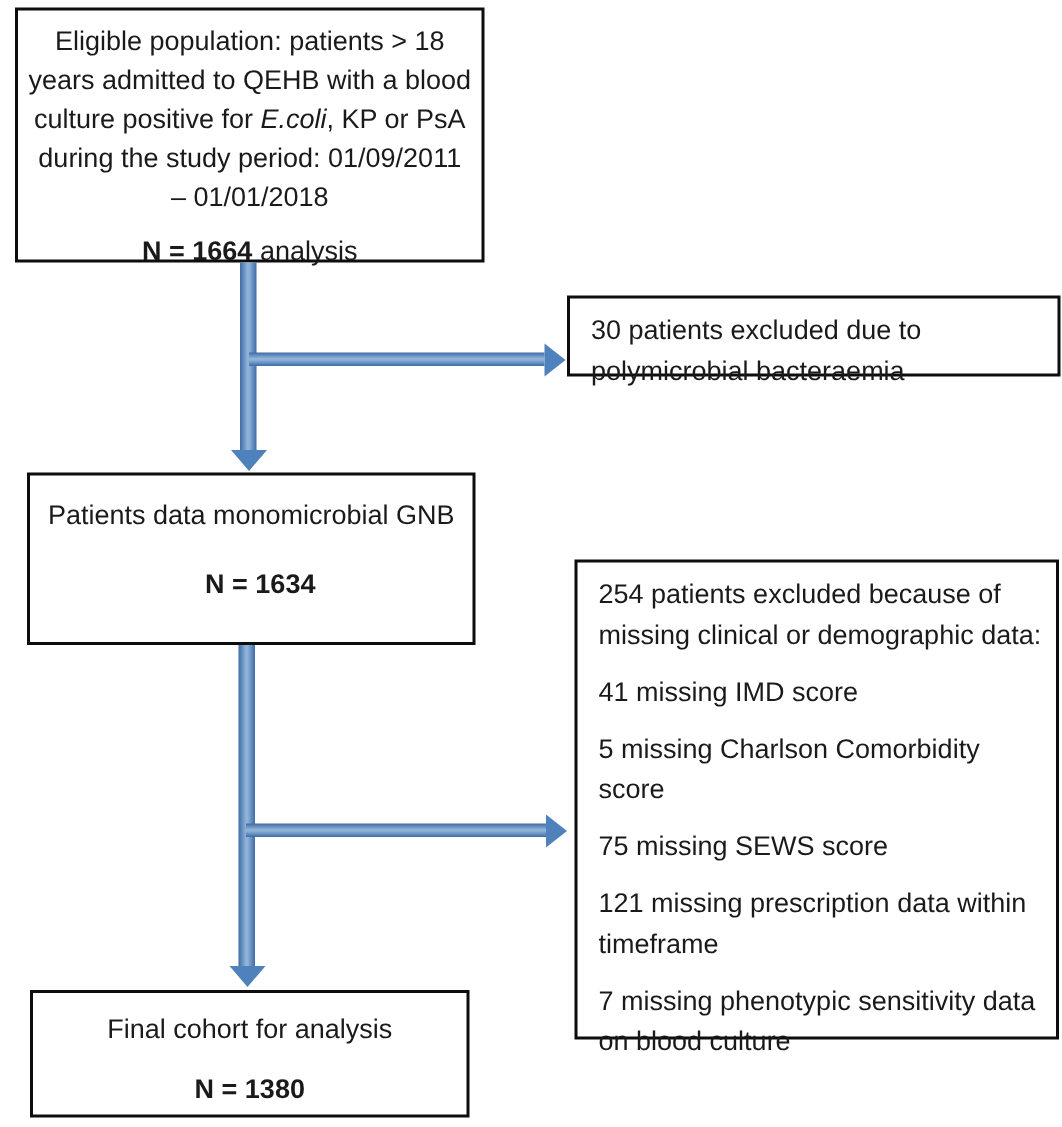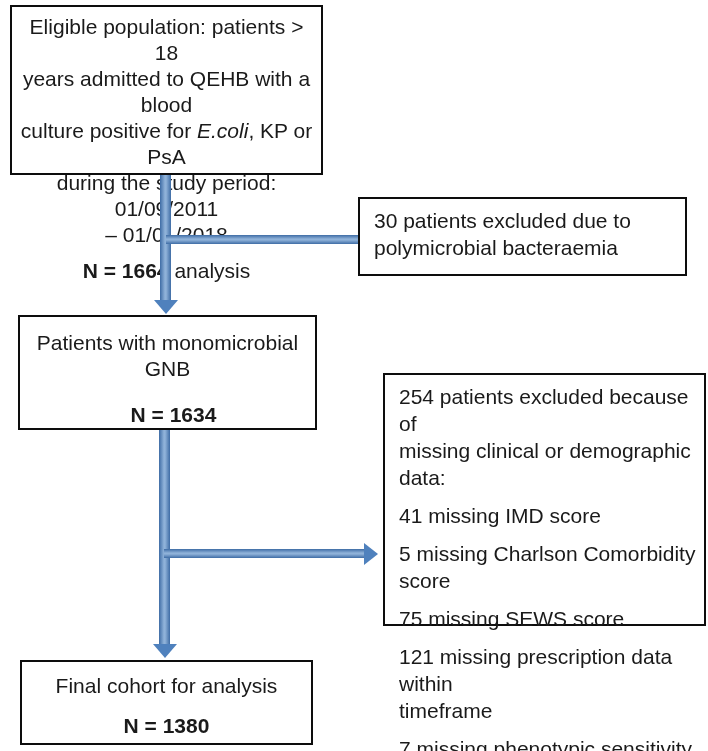--- a/index.html
+++ b/index.html
@@ -17,36 +17,36 @@
     background:var(--bg);
     font-family:"Liberation Sans", sans-serif;
     color:var(--text);
     overflow:hidden;
   }
   .box{
     position:absolute;
     box-sizing:border-box;
     border:2px solid var(--box-border);
     background:var(--bg);
-    font-size:21px;
+    font-size:18px;
   }
   .box p{margin:0;white-space:pre-line;}
   .centered{text-align:center;}
 
   
   #box-eligible{left:10px;top:5px;width:313px;height:170px;padding:7px 4px 0 4px;line-height:26px;}
   #box-eligible .nline{margin-top:10px;}
   #box-mono{left:18px;top:315px;width:299px;height:115px;padding-top:13px;line-height:26px;}
   #box-mono .nline{margin-top:20px;margin-left:12px;}
   #box-final{left:20px;top:660px;width:293px;height:85px;padding-top:11px;line-height:26px;}
   #box-final .nline{margin-top:14px;}
 
   
-  #box-excl-poly{left:358px;top:197px;width:329px;height:79px;padding:8px 10px 0 14px;line-height:27px;}
-  #box-excl-missing{left:383px;top:373px;width:323px;height:253px;padding:8px 8px 0 14px;line-height:27px;}
+  #box-excl-poly{left:378px;top:197px;width:329px;height:54px;padding:8px 10px 0 14px;line-height:27px;}
+  #box-excl-missing{left:383px;top:373px;width:323px;height:320px;padding:8px 8px 0 14px;line-height:27px;}
   #box-excl-missing p{margin:0 0 11px 0;}
   #box-excl-missing p:last-child{margin-bottom:0;}
 
   
   .vshaft{
     position:absolute;width:11px;
     background:linear-gradient(to right,var(--arrow-dark),var(--arrow-light) 45%,var(--arrow-light) 55%,var(--arrow-dark));
   }
   .hshaft{
     position:absolute;height:9px;
@@ -84,21 +84,21 @@
 
   <div class="hshaft" style="left:166px;top:235px;width:197px;"></div>
   <div class="head-right" style="left:363px;top:229px;"></div>
 
   <div class="box" id="box-excl-poly">
     <p>30 patients excluded due to
 polymicrobial bacteraemia</p>
   </div>
 
   <div class="box centered" id="box-mono">
-    <p>Patients with monomicrobial GNB</p>
+    <p>Patients data monomicrobial GNB</p>
     <p class="nline"><b>N = 1634</b></p>
   </div>
 
   <div class="vshaft" style="left:159px;top:430px;height:215px;"></div>
   <div class="head-down" style="left:153px;top:644px;"></div>
 
   <div class="hshaft" style="left:164px;top:549px;width:200px;"></div>
   <div class="head-right" style="left:364px;top:543px;"></div>
 
   <div class="box" id="box-excl-missing">

